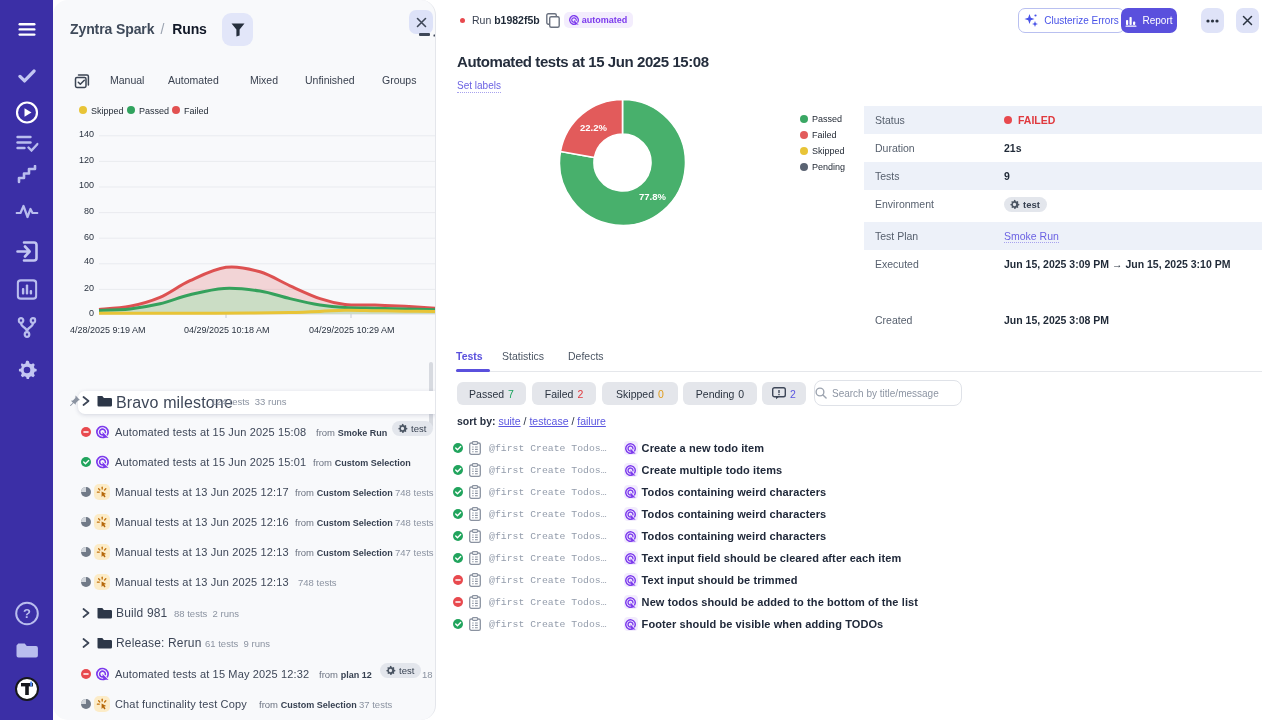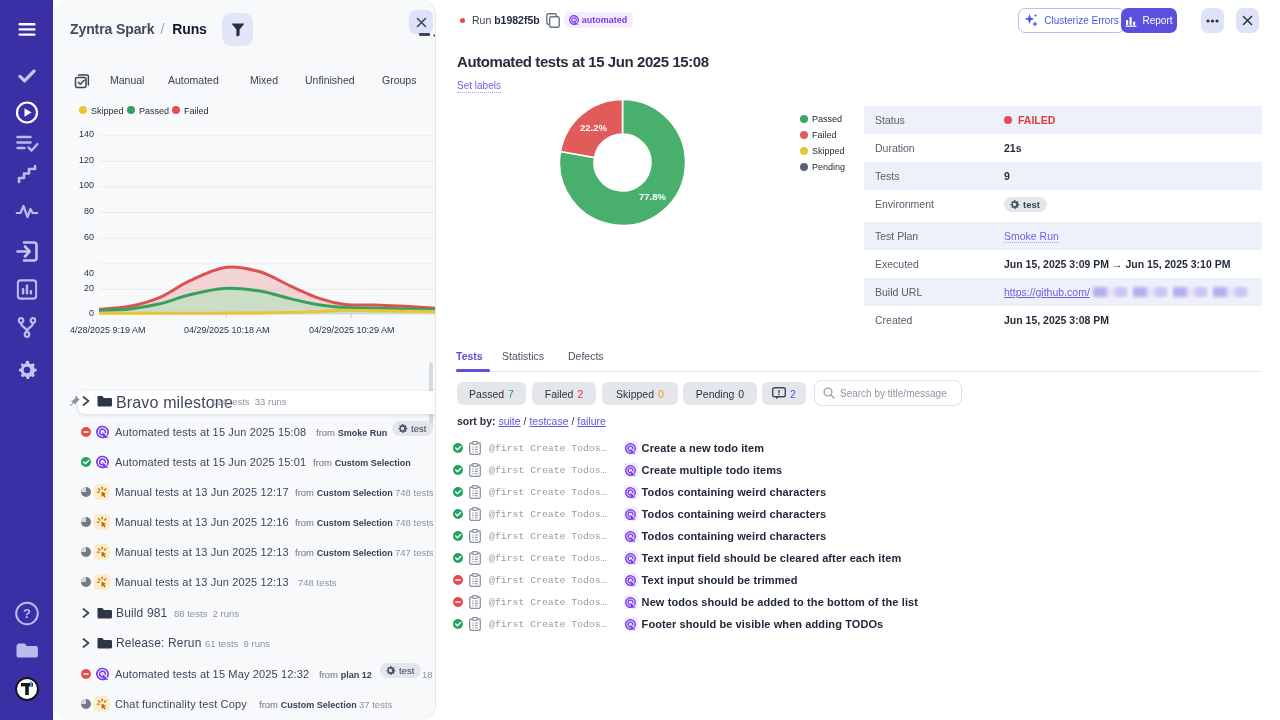--- a/index.html
+++ b/index.html
@@ -63,21 +63,21 @@
 
 
 #ttabs { position:absolute; left:20px; top:348px; width:806px; height:24px; border-bottom:1px solid #e5e7eb; font-size:10.5px; color:#4b5563; }
 #ttabs .tt { position:absolute; top:2px; }
 #ttabs .active { color:#5a50dd; font-weight:700; }
 #ttabs .bar { position:absolute; left:0; top:21px; width:34px; height:3px; background:#5a50dd; border-radius:2px; }
 
 
 .fchip { position:absolute; top:382px; height:23px; background:#e4e6eb; border-radius:6px; display:flex; align-items:center; justify-content:center; font-size:10.5px; color:#2a3340; gap:4px; }
 .n-green { color:#1ba35e; } .n-red { color:#e0393e; } .n-orange { color:#e09b1a; } .n-dark { color:#2a3340; }
-#tsearch { position:absolute; left:378px; top:380px; width:148px; height:26px; background:#fff; border:1px solid #dfe2e8; border-radius:8px; display:flex; align-items:center; padding-left:8px; font-size:10px; color:#8d95a3; gap:5px; white-space:nowrap; overflow:hidden; }
+#tsearch { position:absolute; left:378px; top:380px; width:148px; height:26px; background:#fff; border:1px solid #dfe2e8; border-radius:8px; display:flex; align-items:center; font-size:10px; color:#8d95a3; gap:5px; white-space:nowrap; overflow:hidden; }
 #sortby { position:absolute; left:21px; top:415px; font-size:10.5px; color:#273041; font-weight:700; }
 #sortby a { color:#5a55e0; font-weight:400; text-decoration:underline; }
 #sortby .sep { font-weight:400; color:#273041; }
 
 
 .trow { position:absolute; left:17px; width:800px; height:22px; display:flex; align-items:center; }
 .trow .mono { font-family:"Liberation Mono", monospace; font-size:9.8px; color:#939cab; margin-left:8px; white-space:pre; }
 .trow .ttl { font-size:11px; font-weight:700; color:#20293a; margin-left:4px; letter-spacing:0.1px; }
 .autoico { width:14px; height:14px; background:#f2ecfd; border-radius:4px; display:flex; align-items:center; justify-content:center; margin-left:17px; flex:none; }
 </style>
@@ -112,21 +112,21 @@
 
     <div class="leg" style="left:26px"><i style="background:#e8c437"></i>Skipped</div>
     <div class="leg" style="left:74px"><i style="background:#31a35e"></i>Passed</div>
     <div class="leg" style="left:119px"><i style="background:#e25151"></i>Failed</div>
 
     <div class="ylab" style="left:11px;top:129px">140</div>
     <div class="ylab" style="left:11px;top:155px">120</div>
     <div class="ylab" style="left:11px;top:180px">100</div>
     <div class="ylab" style="left:11px;top:206px">80</div>
     <div class="ylab" style="left:11px;top:232px">60</div>
-    <div class="ylab" style="left:11px;top:268px">40</div>
+    <div class="ylab" style="left:11px;top:256px">40</div>
     <div class="ylab" style="left:11px;top:283px">20</div>
     <div class="ylab" style="left:11px;top:308px">0</div>
     <svg style="position:absolute;left:0;top:0" width="383" height="340" viewBox="53 0 383 340">
       <g stroke="#e9ebef" stroke-width="1">
         <path d="M99 135.8 H436"></path>
           <path d="M99 161.4 H436"></path>
           <path d="M99 187 H436"></path>
           <path d="M99 212.6 H436"></path>
           <path d="M99 238.2 H436"></path>
           <path d="M99 263.8 H436"></path>
@@ -486,27 +486,20 @@
     <div class="itrow alt" style="top:222px">
         <div class="itlab">Test Plan</div>
         <div class="itval" style="color:#6b62e3;font-weight:400">
           <span style="border-bottom:1px dotted #a7a2ee">Smoke Run</span>
         </div>
       </div>
     <div class="itrow" style="top:250px">
         <div class="itlab">Executed</div>
         <div class="itval">Jun 15, 2025 3:09 PM → Jun 15, 2025 3:10 PM</div>
       </div>
-    <div class="itrow alt" style="top:278px">
-        <div class="itlab">Build URL</div>
-        <div class="itval" style="color:#6b62e3;font-weight:400">
-          <span style="text-decoration:underline">https://github.com/</span>
-          <span style="display:inline-block;width:158px;height:10px;margin-left:3px;background:repeating-linear-gradient(90deg,#b9aff0 0 14px,#e7e2fb 14px 22px,#cdc5f5 22px 34px,#f0edfc 34px 40px);filter:blur(1.5px);border-radius:2px"></span>
-        </div>
-      </div>
     <div class="itrow" style="top:306px">
         <div class="itlab">Created</div>
         <div class="itval">Jun 15, 2025 3:08 PM</div>
       </div>
 
     <div id="ttabs">
       <span class="tt active" style="left:0">Tests</span>
       <span class="bar"></span>
       <span class="tt" style="left:46px">Statistics</span>
       <span class="tt" style="left:112px">Defects</span>

